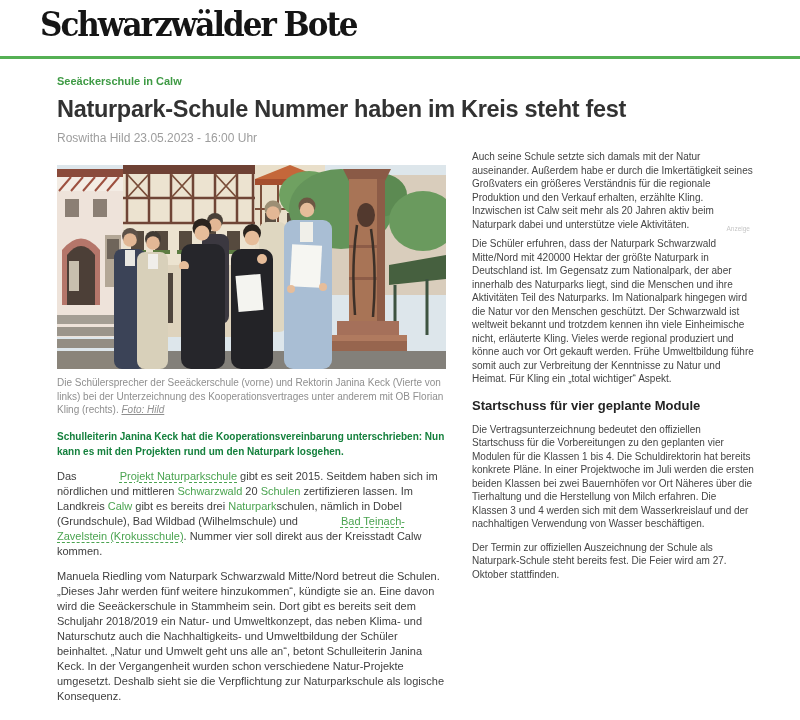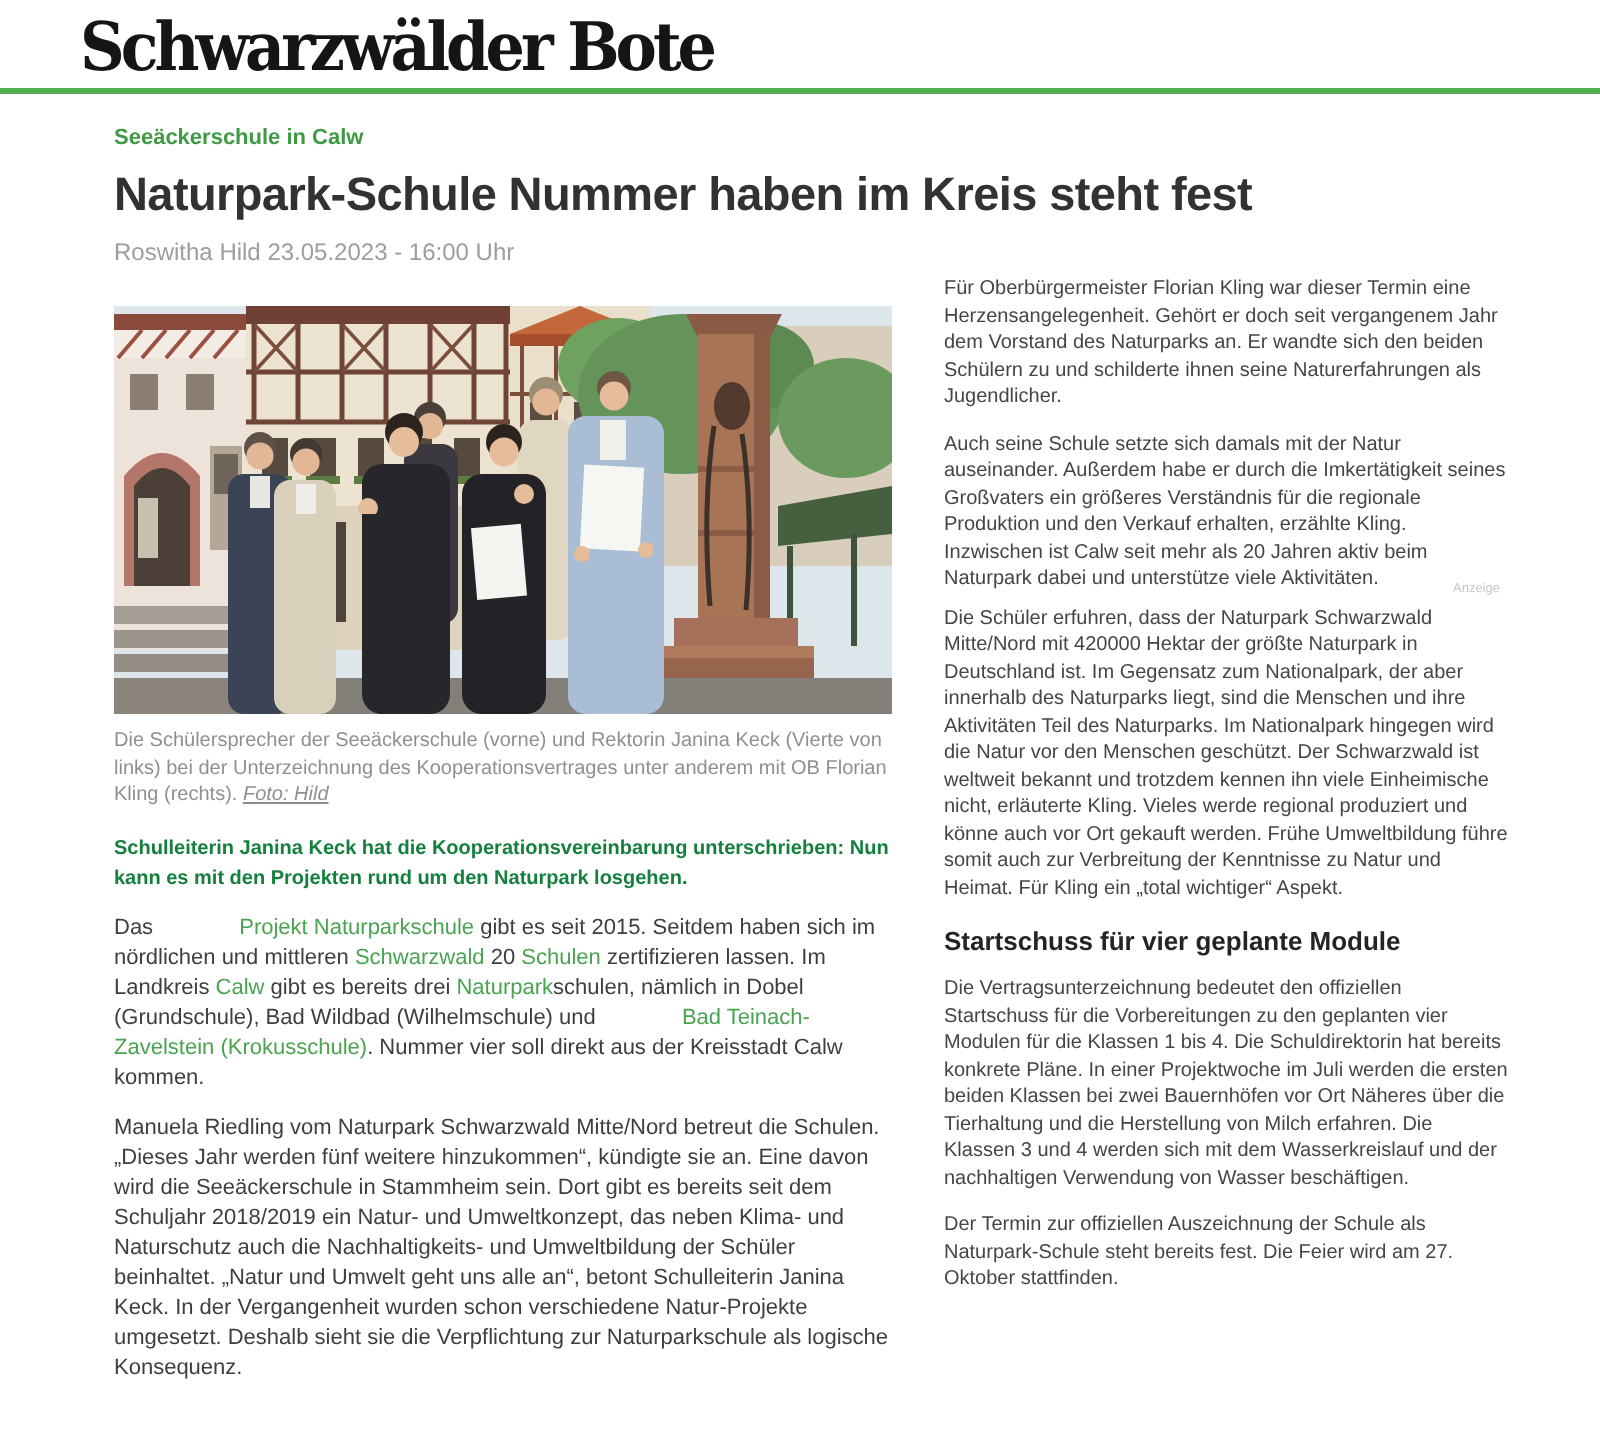--- a/index.html
+++ b/index.html
@@ -2,21 +2,21 @@
 <html><head>
 <meta charset="utf-8">
 <style>
   html, body { margin:0; padding:0; }
   body {
     width:800px; height:720px; overflow:hidden; background:#ffffff;
     font-family:"Liberation Sans", sans-serif; color:#3f3f3f;
     -webkit-font-smoothing:antialiased;
   }
   
-  .masthead { padding:5px 0 0 40px; height:39px; }
+  .masthead { padding:5px 0 12px 40px; height:39px; }
   .logo {
     font-family:"DejaVu Serif", serif; font-weight:bold; font-size:31px;
     letter-spacing:-2px; color:#151515; line-height:36px; display:inline-block;
     transform:scaleY(1.08); transform-origin:left top;
   }
   .rule { height:3px; background:#55b054; }
 
   
   .content { padding:12px 32px 0 57px; }
   .kicker { color:#3e9a44; font-size:11px; font-weight:bold; display:inline-block; }
@@ -32,21 +32,21 @@
   figure svg { display:block; }
   figcaption { margin-top:7px; font-size:10px; line-height:13.5px; color:#8f8f8f; }
   figcaption .credit { font-style:italic;text-decoration:underline; }
 
   .lead { font-weight:bold; color:#15803d; font-size:10px; line-height:15.5px; margin:12px 0 9px; }
   .body-l { font-size:11px; line-height:15px; color:#3e3e3e; margin:0 0 10px; }
 
   .link { color:#4aa350; cursor:pointer; }
   .link-dashed {
     color:#4aa350; cursor:pointer;
-    text-decoration-style:dashed;
+    text-decoration:underline; text-decoration-style:dashed;
     text-decoration-thickness:1px; text-underline-offset:2px;padding-left:40px;
   }
 
   .subhead { font-size:13px; font-weight:bold; color:#242424; margin:8px 0 10px; line-height:15px; }
   .subhead.second { margin-top:12px; }
   .body-r { font-size:10px; line-height:13.5px; color:#454545; margin:0 0 10px; }
   .body-r.tight { margin-bottom:0; }
   .ad-label { text-align:right; font-size:6.5px; color:#c6c6c6; margin:-6px 4px 4px 0; height:8px; }
 </style>
 </head>
@@ -176,21 +176,20 @@
           <span class="credit">Foto: Hild</span>
         </figcaption>
       </figure>
 
       <p class="lead">Schulleiterin Janina Keck hat die Kooperationsvereinbarung unterschrieben: Nun kann es mit den Projekten rund um den Naturpark losgehen.</p>
       <p class="body-l"><span>Das </span><span class="link-dashed">Projekt Naturparkschule</span><span> gibt es seit 2015. Seitdem haben sich im nördlichen und mittleren </span><span class="link">Schwarzwald</span><span> 20 </span><span class="link">Schulen</span><span> zertifizieren lassen. Im Landkreis </span><span class="link">Calw</span><span> gibt es bereits drei </span><span class="link">Naturpark</span><span>schulen, nämlich in Dobel (Grundschule), Bad Wildbad (Wilhelmschule) und </span><span class="link-dashed">Bad Teinach-Zavelstein (Krokusschule)</span><span>. Nummer vier soll direkt aus der Kreisstadt Calw kommen.</span></p>
       <p class="body-l">Manuela Riedling vom Naturpark Schwarzwald Mitte/Nord betreut die Schulen. „Dieses Jahr werden fünf weitere hinzukommen“, kündigte sie an. Eine davon wird die Seeäckerschule in Stammheim sein. Dort gibt es bereits seit dem Schuljahr 2018/2019 ein Natur- und Umweltkonzept, das neben Klima- und Naturschutz auch die Nachhaltigkeits- und Umweltbildung der Schüler beinhaltet. „Natur und Umwelt geht uns alle an“, betont Schulleiterin Janina Keck. In der Vergangenheit wurden schon verschiedene Natur-Projekte umgesetzt. Deshalb sieht sie die Verpflichtung zur Naturparkschule als logische Konsequenz.</p>
     </div>
 
     <div class="col-right">
-      <p class="body-r">Für Oberbürgermeister Florian Kling war dieser Termin eine Herzensangelegenheit. Gehört er doch seit vergangenem Jahr dem Vorstand des Naturparks an. Er wandte sich den beiden Schülern zu und schilderte ihnen seine Naturerfahrungen als Jugendlicher.</p>
       <p class="body-r tight">Auch seine Schule setzte sich damals mit der Natur auseinander. Außerdem habe er durch die Imkertätigkeit seines Großvaters ein größeres Verständnis für die regionale Produktion und den Verkauf erhalten, erzählte Kling. Inzwischen ist Calw seit mehr als 20 Jahren aktiv beim Naturpark dabei und unterstütze viele Aktivitäten.</p>
       <div class="ad-label">Anzeige</div>
       <p class="body-r">Die Schüler erfuhren, dass der Naturpark Schwarzwald Mitte/Nord mit 420000 Hektar der größte Naturpark in Deutschland ist. Im Gegensatz zum Nationalpark, der aber innerhalb des Naturparks liegt, sind die Menschen und ihre Aktivitäten Teil des Naturparks. Im Nationalpark hingegen wird die Natur vor den Menschen geschützt. Der Schwarzwald ist weltweit bekannt und trotzdem kennen ihn viele Einheimische nicht, erläuterte Kling. Vieles werde regional produziert und könne auch vor Ort gekauft werden. Frühe Umweltbildung führe somit auch zur Verbreitung der Kenntnisse zu Natur und Heimat. Für Kling ein „total wichtiger“ Aspekt.</p>
       <h2 class="subhead second">Startschuss für vier geplante Module</h2>
       <p class="body-r">Die Vertragsunterzeichnung bedeutet den offiziellen Startschuss für die Vorbereitungen zu den geplanten vier Modulen für die Klassen 1 bis 4. Die Schuldirektorin hat bereits konkrete Pläne. In einer Projektwoche im Juli werden die ersten beiden Klassen bei zwei Bauernhöfen vor Ort Näheres über die Tierhaltung und die Herstellung von Milch erfahren. Die Klassen 3 und 4 werden sich mit dem Wasserkreislauf und der nachhaltigen Verwendung von Wasser beschäftigen.</p>
       <p class="body-r tight">Der Termin zur offiziellen Auszeichnung der Schule als Naturpark-Schule steht bereits fest. Die Feier wird am 27. Oktober stattfinden.</p>
 
     </div>
 
   </div>

